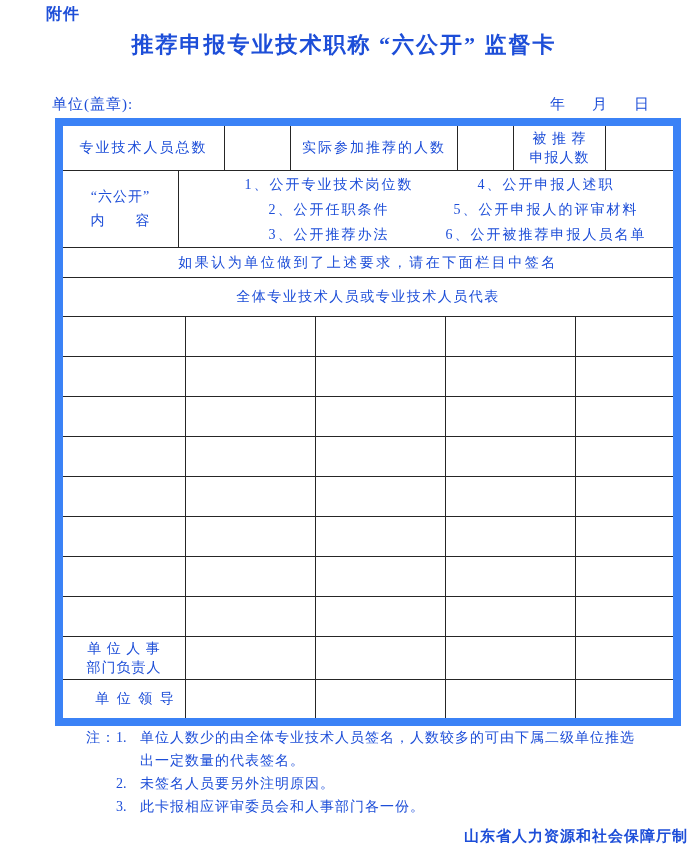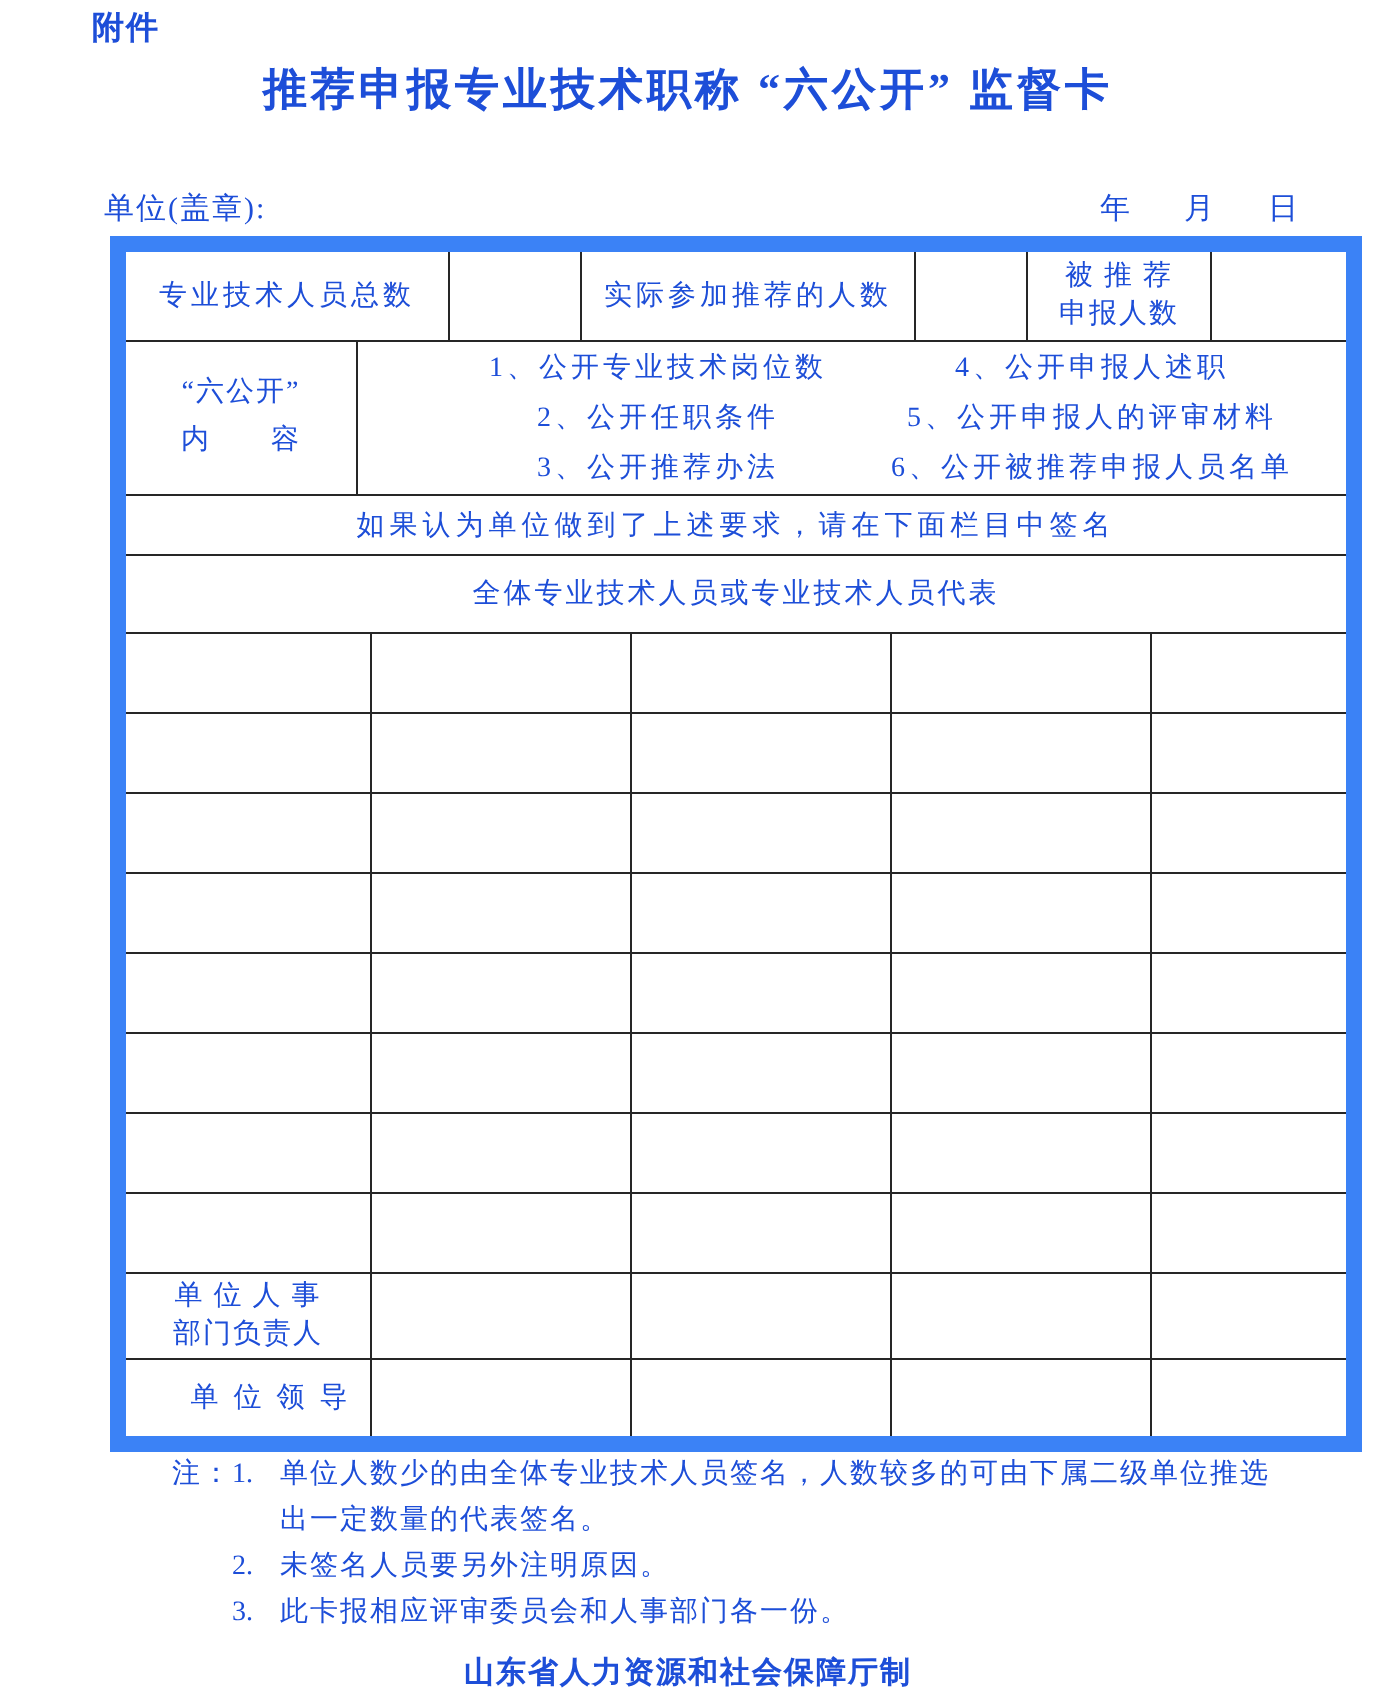--- a/index.html
+++ b/index.html
@@ -65,21 +65,21 @@
 
   .notes { position:absolute; left:86px; top:726px; width:560px; font-size:14px; }
   .notes-inner { display:flex; flex-direction:row; }
   .notes-label { width:30px; flex:0 0 auto; line-height:23px; letter-spacing:1px; }
   .notes-items { display:flex; flex-direction:column; }
   .note-item { display:flex; flex-direction:row; line-height:23px; }
   .note-num { width:24px; flex:0 0 auto; }
   .note-text { width:497px; letter-spacing:1px; }
 
   .doc-footer {
-    position:absolute; left:0; top:827px; width:100%; text-align:center;
+    position:absolute; left:0; top:827px; width:100%; text-align:right;
     font-family:"Liberation Sans","DejaVu Sans",sans-serif;
     font-weight:bold; font-size:15px; letter-spacing:1px;
   }
 </style>
 </head>
 <body>
 
 <div class="page">
 
   <div class="attachment">附件</div>

